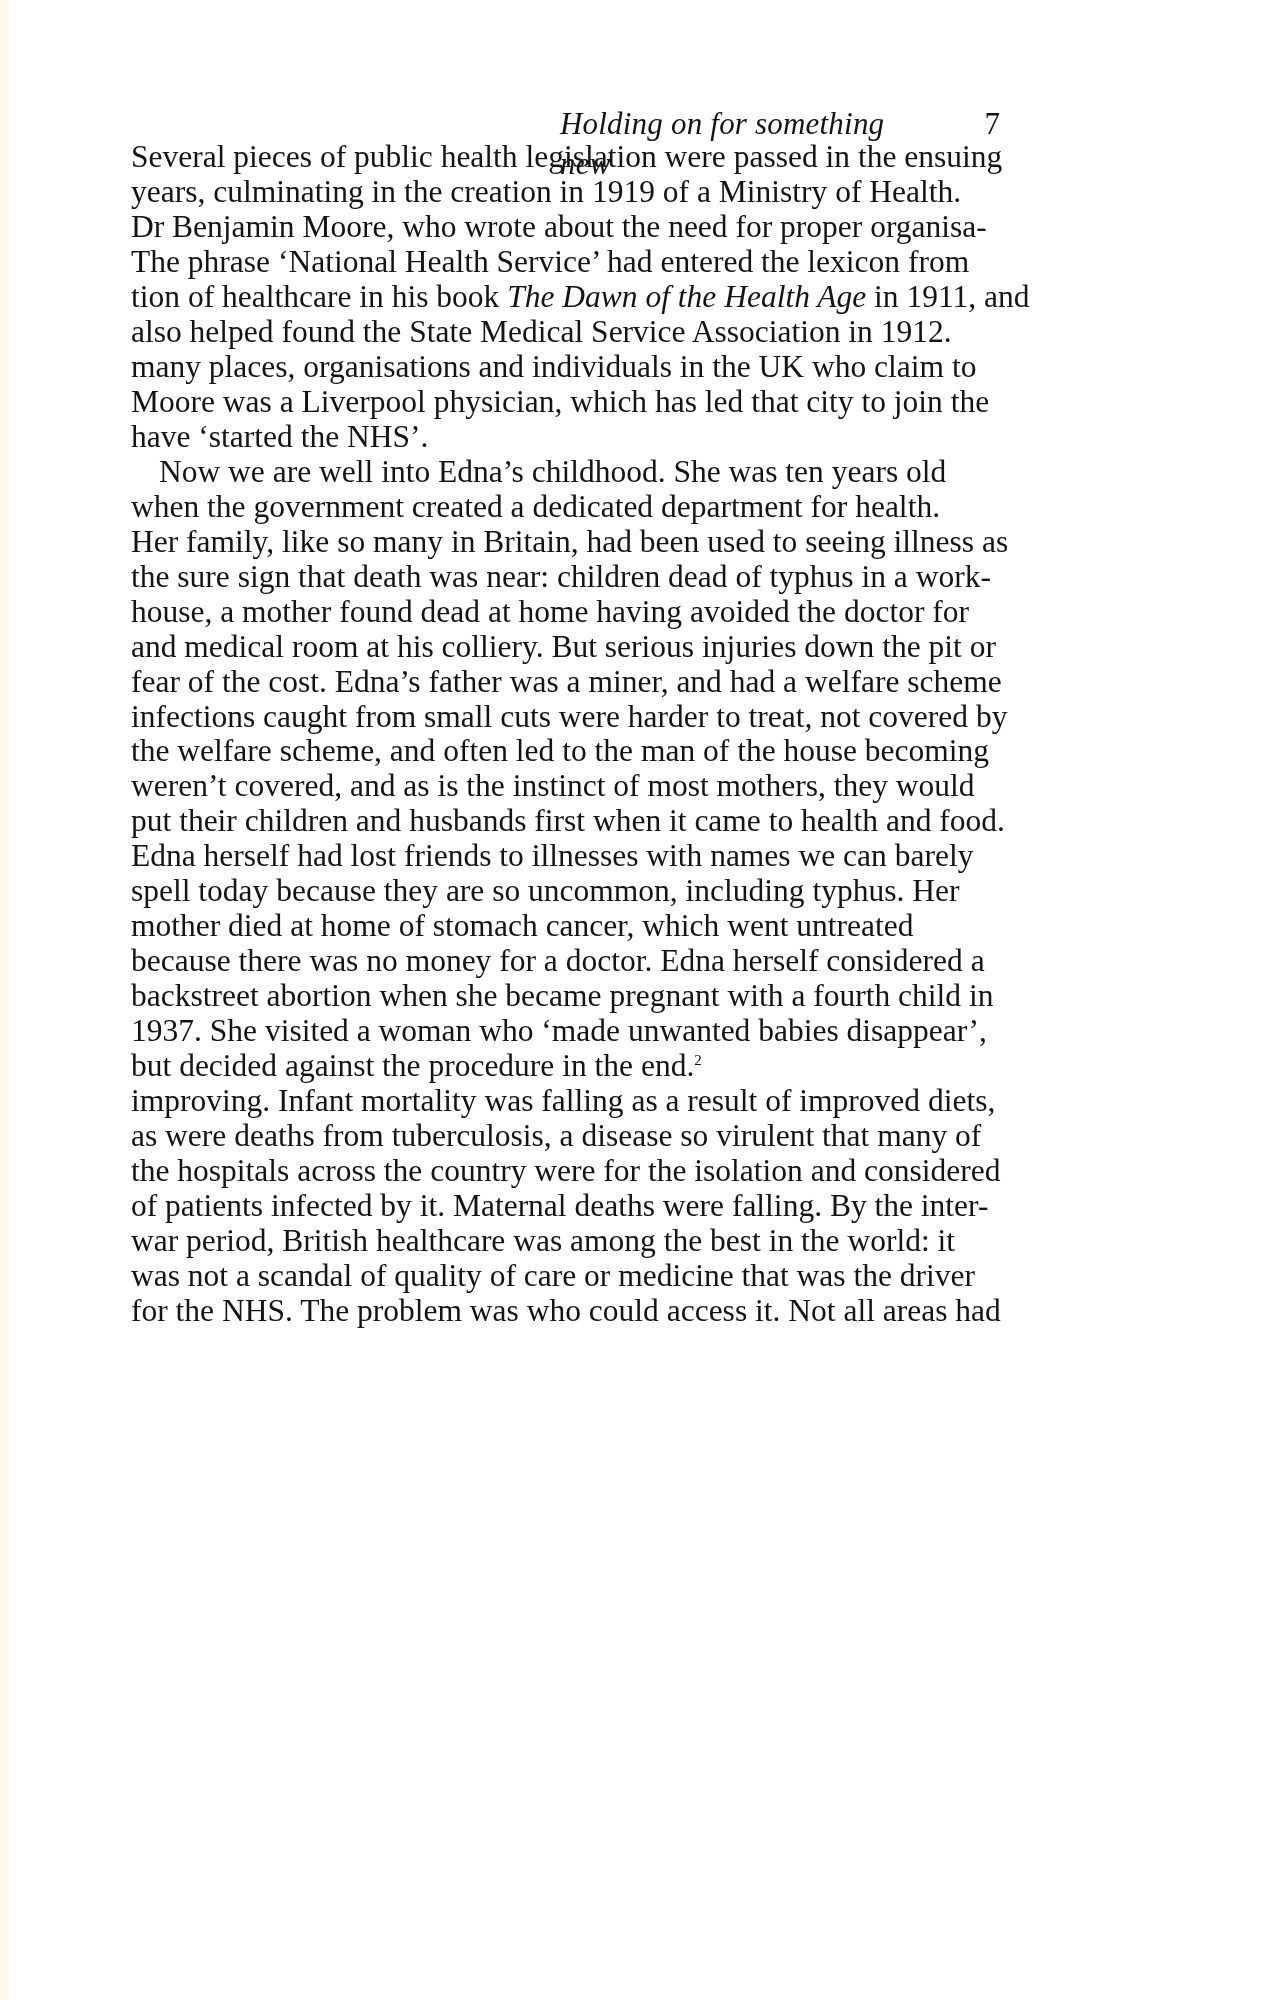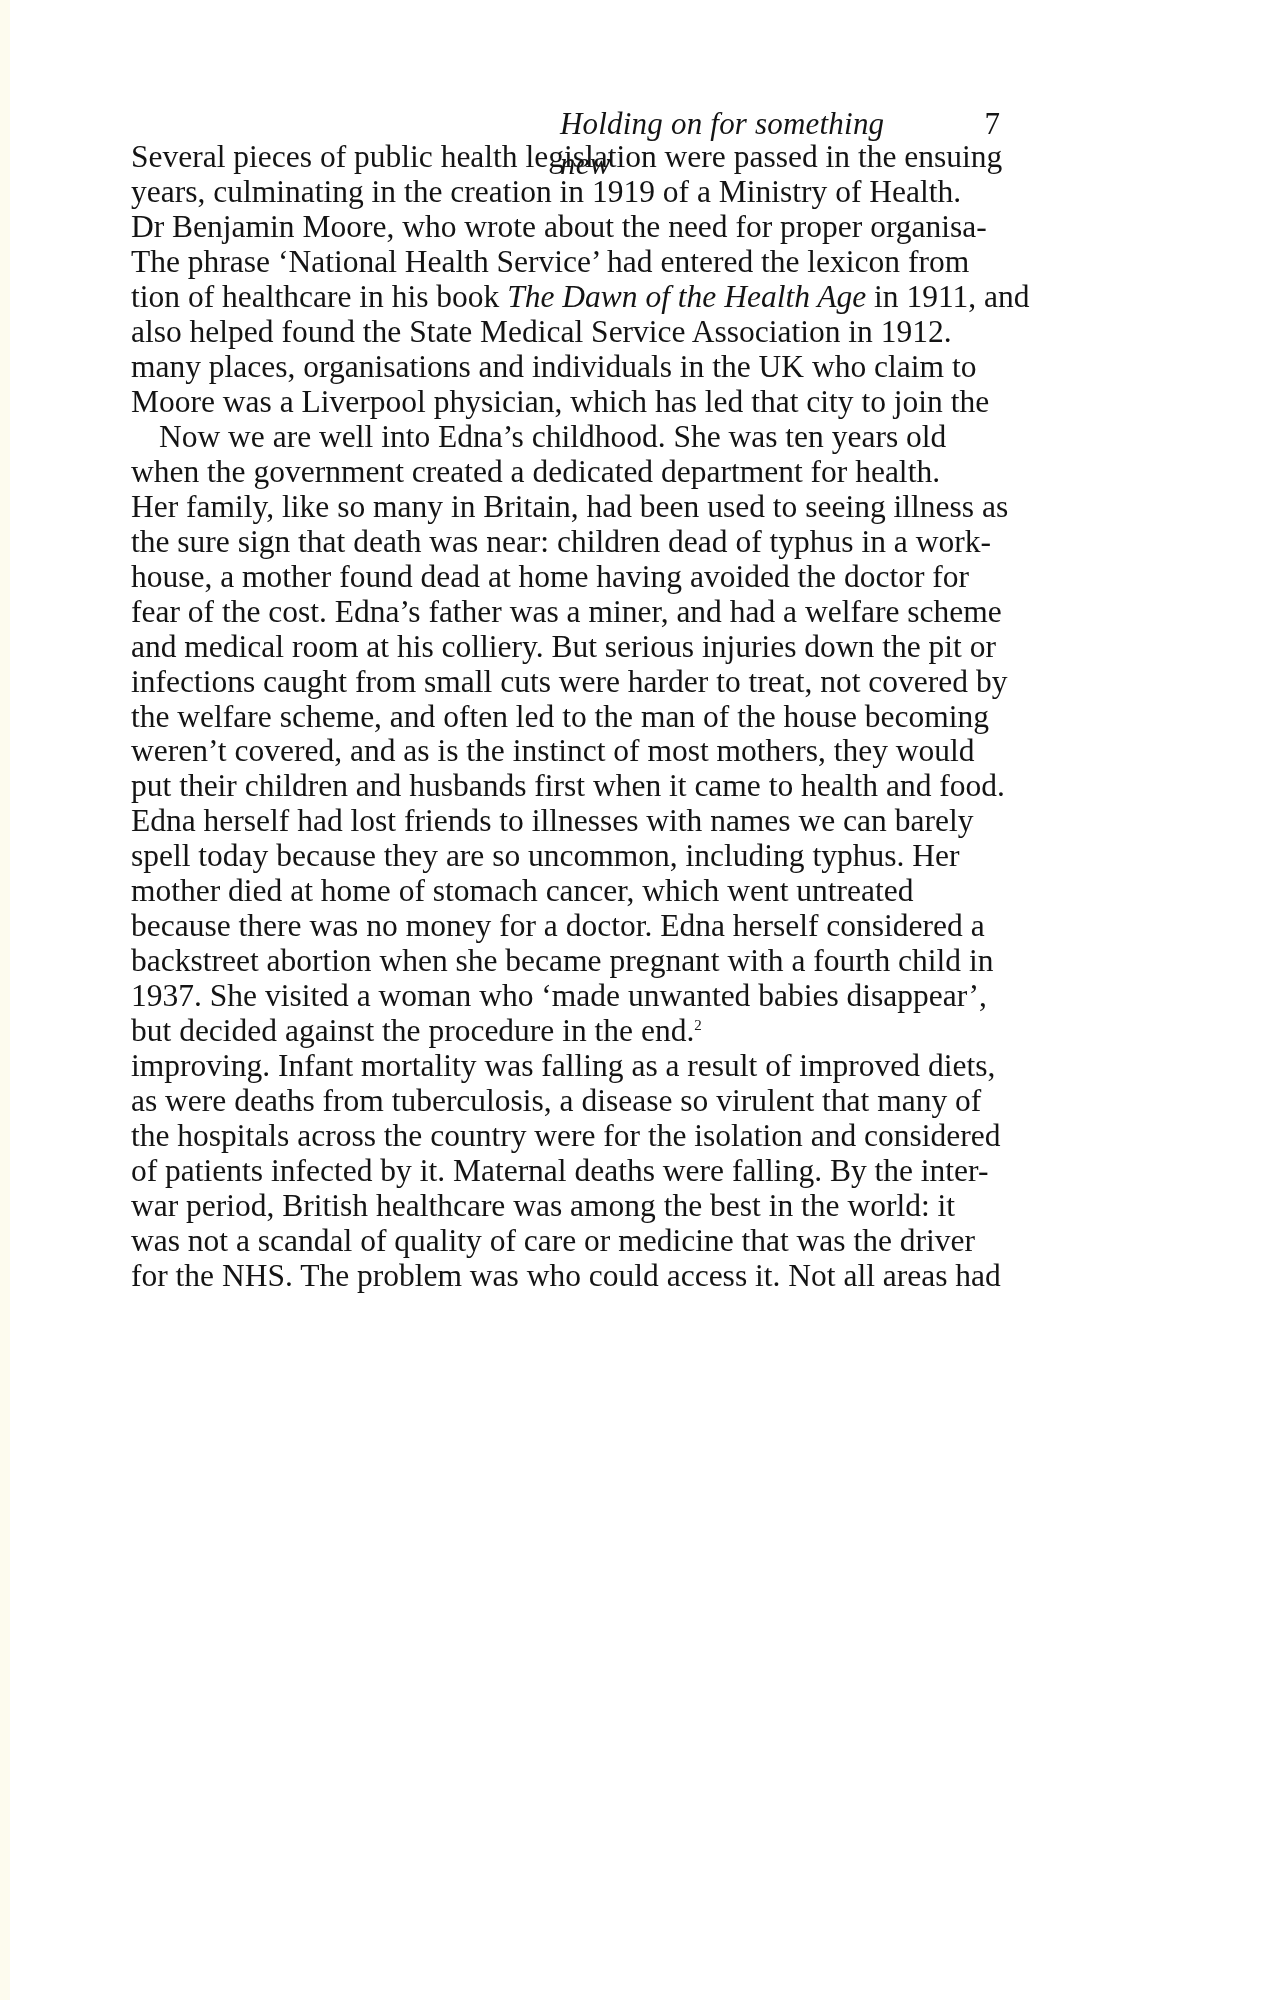--- a/index.html
+++ b/index.html
@@ -86,30 +86,31 @@
 
   <div>
     <div class="line">Several pieces of public health legislation were passed in the ensuing</div>
     <div class="line">years, culminating in the creation in 1919 of a Ministry of Health.</div>
     <div class="line">Dr Benjamin Moore, who wrote about the need for proper organisa-</div>
     <div class="line">The phrase ‘National Health Service’ had entered the lexicon from</div>
     <div class="line"><span>tion of healthcare in his book </span><i>The Dawn of the Health Age</i><span> in 1911, and</span></div>
     <div class="line">also helped found the State Medical Service Association in 1912.</div>
     <div class="line">many places, organisations and individuals in the UK who claim to</div>
     <div class="line">Moore was a Liverpool physician, which has led that city to join the</div>
+    <div class="line last">have ‘started the NHS’.</div>
   </div>
 
   <div>
     <div class="line indent">Now we are well into Edna’s childhood. She was ten years old</div>
     <div class="line">when the government created a dedicated department for health.</div>
     <div class="line">Her family, like so many in Britain, had been used to seeing illness as</div>
     <div class="line">the sure sign that death was near: children dead of typhus in a work-</div>
     <div class="line">house, a mother found dead at home having avoided the doctor for</div>
+    <div class="line">and medical room at his colliery. But serious injuries down the pit or</div>
     <div class="line">fear of the cost. Edna’s father was a miner, and had a welfare scheme</div>
-    <div class="line">and medical room at his colliery. But serious injuries down the pit or</div>
     <div class="line">infections caught from small cuts were harder to treat, not covered by</div>
     <div class="line">the welfare scheme, and often led to the man of the house becoming</div>
     <div class="line">weren’t covered, and as is the instinct of most mothers, they would</div>
     <div class="line">put their children and husbands first when it came to health and food.</div>
     <div class="line">Edna herself had lost friends to illnesses with names we can barely</div>
     <div class="line">spell today because they are so uncommon, including typhus. Her</div>
     <div class="line">mother died at home of stomach cancer, which went untreated</div>
     <div class="line">because there was no money for a doctor. Edna herself considered a</div>
     <div class="line">backstreet abortion when she became pregnant with a fourth child in</div>
     <div class="line">1937. She visited a woman who ‘made unwanted babies disappear’,</div>

